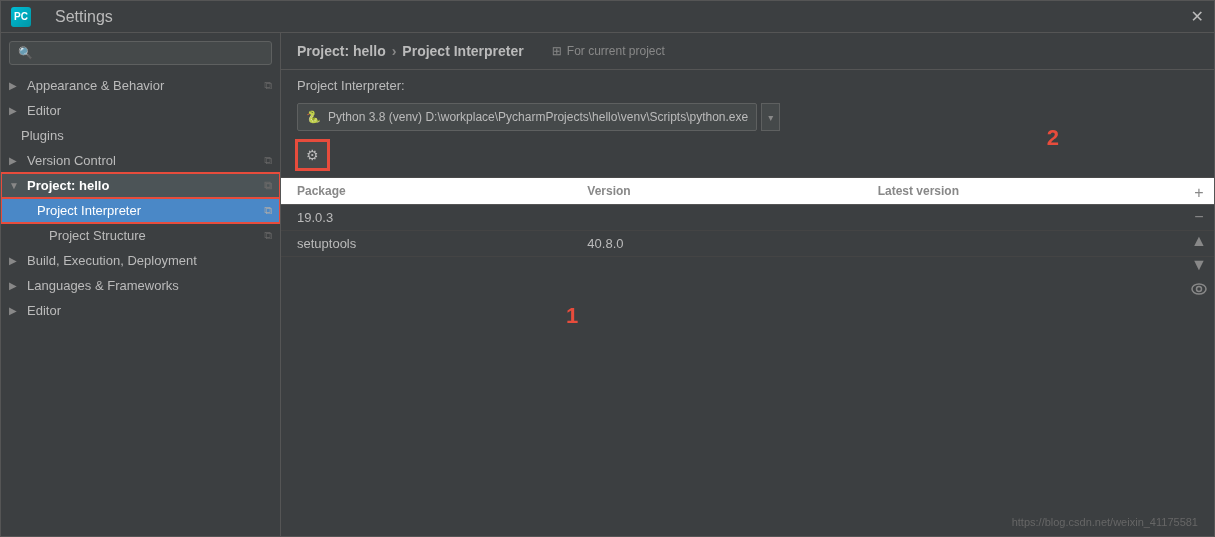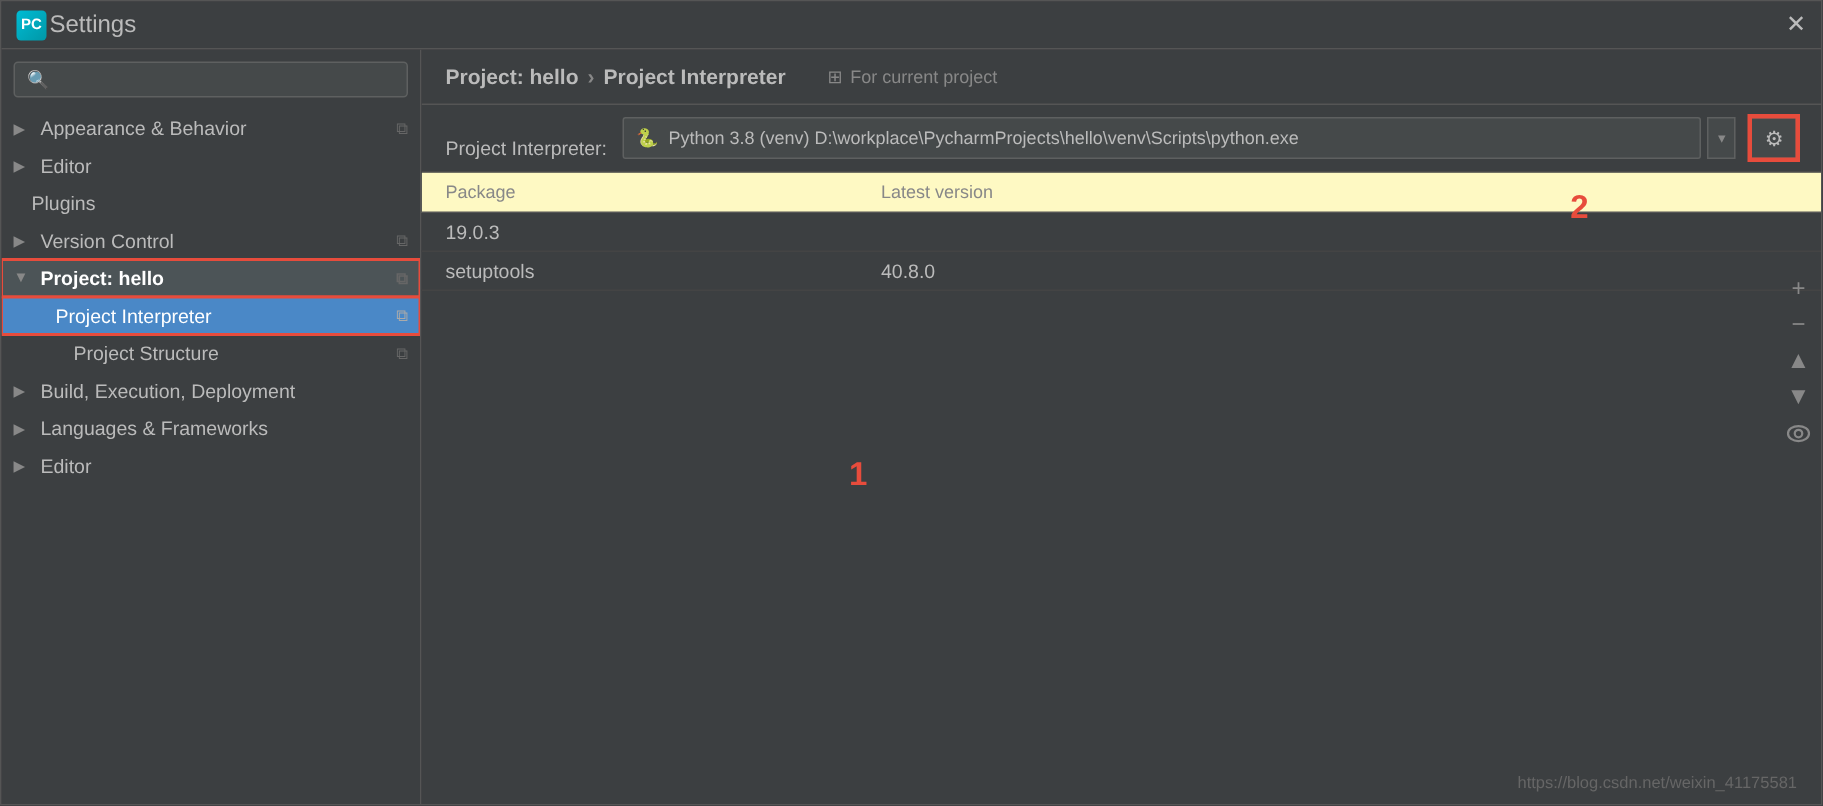--- a/index.html
+++ b/index.html
@@ -25,21 +25,21 @@
       align-items: center;
       justify-content: space-between;
       background: #3c3f41;
       padding: 6px 10px;
       height: 32px;
       border-bottom: 1px solid #555;
     }
     .title-bar-left {
       display: flex;
       align-items: center;
-      gap: 2px;
+      gap: 24px;
     }
     .app-icon {
       width: 20px;
       height: 20px;
       background: linear-gradient(135deg, #00bcd4, #0097a7);
       border-radius: 3px;
       display: flex;
       align-items: center;
       justify-content: center;
       font-size: 10px;
@@ -151,24 +151,25 @@
     .for-current-project {
       margin-left: 20px;
       display: flex;
       align-items: center;
       gap: 5px;
       color: #888;
       font-size: 12px;
     }
     .interpreter-row {
       display: flex;
-      align-items: flex-end;
+      align-items: flex-start;
       padding: 8px 16px;
       gap: 10px;
       border-bottom: 1px solid #4a4a4a;
+      flex-direction: column;
     }
     .interpreter-label {
       color: #bbbbbb;
       font-size: 13px;
       white-space: nowrap;
     }
     .interpreter-select-wrap {
       flex: 1;
       display: flex;
       align-items: center;
@@ -224,25 +225,26 @@
     
     .packages-table {
       flex: 1;
       display: flex;
       flex-direction: column;
       overflow: hidden;
     }
     .table-header {
       display: grid;
       grid-template-columns: 1fr 1fr 1fr 30px;
-      background: #fef9c3;
+      background: #ffffff;
       border-bottom: 1px solid #555;
       padding: 6px 16px;
       color: #888;
       font-size: 12px;
+      font-weight: bold;
     }
     .table-body {
       flex: 1;
       overflow-y: auto;
     }
     .table-row {
       display: grid;
       grid-template-columns: 1fr 1fr 1fr 30px;
       padding: 5px 16px;
       border-bottom: 1px solid #444;
@@ -407,20 +409,21 @@
             <div class="interpreter-dropdown-arrow">▾</div>
           </div>
           <div class="gear-btn">
             <span>⚙</span>
           </div>
         </div>
 
         <div class="packages-table">
           <div class="table-header">
             <span>Package</span>
+            <span>Version</span>
             <span>Latest version</span>
             <span></span>
           </div>
           <div class="table-body">
             <div class="table-row">
               <span>19.0.3</span>
               <span></span>
               <span></span>
             </div>
             <div class="table-row">

